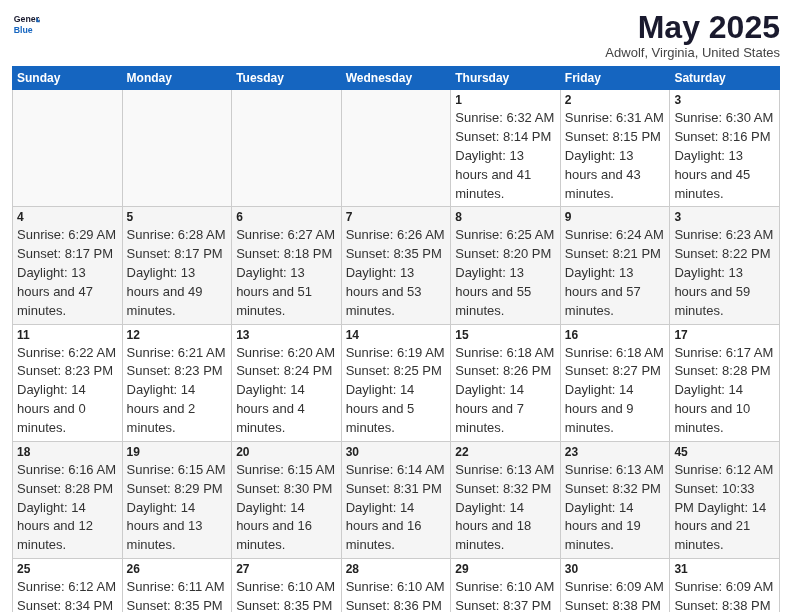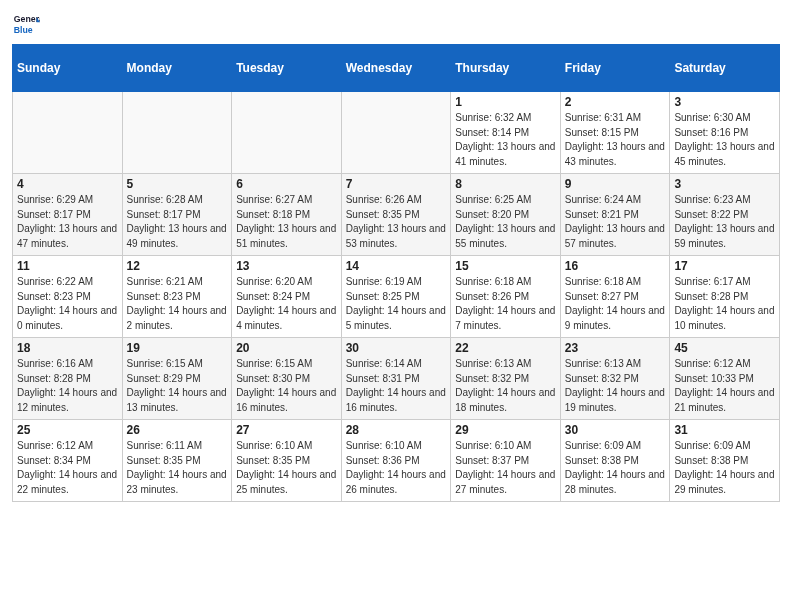--- a/index.html
+++ b/index.html
@@ -47,21 +47,21 @@
       border-collapse: collapse;
       table-layout: fixed;
     }
     thead tr {
       background-color: #1565c0;
     }
     thead th {
       color: #fff;
       font-size: 12px;
       font-weight: bold;
-      padding: 16px 4px;
+      padding: 4px 4px;
       text-align: left;
       border: 1px solid #1565c0;
     }
     tbody td {
       border: 1px solid #ccc;
       vertical-align: top;
       padding: 3px 4px;
       font-size: 9.5px;
       color: #222;
       height: 82px;
@@ -71,39 +71,43 @@
       background: #f5f5f5;
     }
     .day-num {
       font-size: 12px;
       font-weight: bold;
       color: #222;
       display: block;
       margin-bottom: 2px;
     }
     .day-info {
-      font-size: 10px;
+      font-size: 13px;
       line-height: 1.45;
       color: #333;
     }
     .empty-cell {
       background: #f9f9f9;
     }
   </style>
 </head>
 <body>
 
 <div class="container">
   <div class="header-row">
     <div class="logo">
       <svg class="logo-icon" viewBox="0 0 32 32">
         <text x="2" y="14" font-size="10" font-weight="bold" fill="#1a1a2e">General</text>
         <text x="2" y="26" font-size="10" font-weight="bold" fill="#1565c0">Blue</text>
         <polygon points="28,8 32,14 28,14" fill="#1565c0"></polygon>
       </svg>
+    </div>
+    <div class="title-block">
+      <div class="month-title">May 2025</div>
+      <div class="location">Adwolf, Virginia, United States</div>
     </div>
   </div>
 
   <table>
     <thead>
       <tr>
         <th>Sunday</th>
         <th>Monday</th>
         <th>Tuesday</th>
         <th>Wednesday</th>

